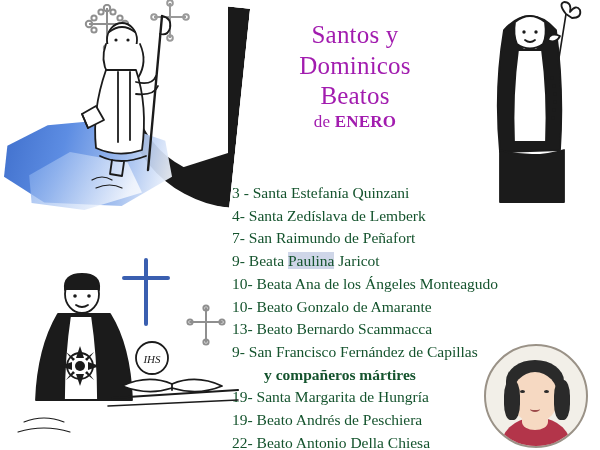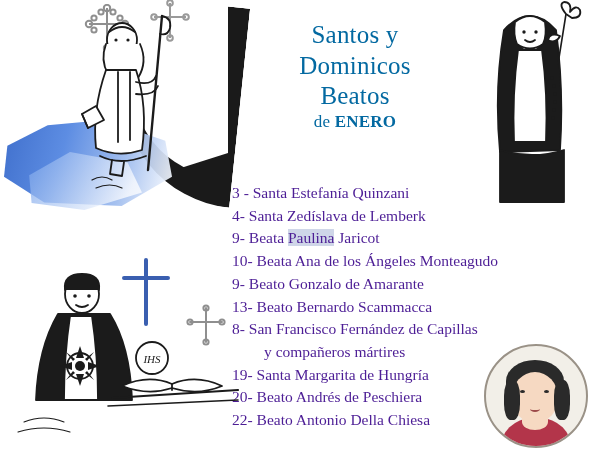--- a/index.html
+++ b/index.html
@@ -23,21 +23,21 @@
     background: #ffffff;
   }
 
   
   .title-block {
     position: absolute;
     left: 230px;
     top: 20px;
     width: 250px;
     text-align: center;
-    color: #0369a1;
+    color: #a21caf;
     font-family: "Liberation Serif", serif;
     line-height: 1.22;
   }
   .title-line {
     font-size: 25px;
     font-weight: normal;
     letter-spacing: 0.2px;
     white-space: nowrap;
   }
   .title-line.small {
@@ -49,27 +49,28 @@
 
   
   .list-block {
     position: absolute;
     left: 232px;
     top: 182px;
     width: 366px;
   }
   .list-item {
     font-size: 15.5px;
-    color: #4c1d95;
+    color: #14532d;
     line-height: 1.465;
     white-space: nowrap;
     font-family: "Liberation Serif", serif;
   }
   .list-item.indent {
     padding-left: 32px;
+    font-weight: bold;
   }
   .list-item .hl {
     background: #cfd6e8;
   }
 
   
   .art-topleft {
     position: absolute;
     left: 0;
     top: 0;
@@ -339,30 +340,31 @@
   <div class="title-block">
     <div class="title-line">Santos y</div>
     <div class="title-line">Dominicos</div>
     <div class="title-line">Beatos</div>
     <div class="title-line small"><span>de </span><span class="bold">ENERO</span></div>
   </div>
 
   <div class="list-block">
     <div class="list-item">3 - Santa Estefanía Quinzani</div>
     <div class="list-item">4- Santa Zedíslava de Lemberk</div>
+    <div class="list-item">7- San Raimundo de Peñafort</div>
     <div class="list-item">
       <span>9- Beata </span><span class="hl">Paulina</span><span> Jaricot</span>
     </div>
     <div class="list-item">10- Beata Ana de los Ángeles Monteagudo</div>
-    <div class="list-item">9- Beato Gonzalo de Amarante</div>
+    <div class="list-item">10- Beato Gonzalo de Amarante</div>
     <div class="list-item">13- Beato Bernardo Scammacca</div>
-    <div class="list-item">8- San Francisco Fernández de Capillas</div>
+    <div class="list-item">9- San Francisco Fernández de Capillas</div>
     <div class="list-item indent">y compañeros mártires</div>
     <div class="list-item">19- Santa Margarita de Hungría</div>
-    <div class="list-item">20- Beato Andrés de Peschiera</div>
+    <div class="list-item">19- Beato Andrés de Peschiera</div>
     <div class="list-item">22- Beato Antonio Della Chiesa</div>
 
   </div>
 
   <div class="art-bottomleft">
     <svg width="240" height="200" viewBox="0 0 240 200">
       <g fill="none" stroke="#1b1b1b" stroke-width="1.8" stroke-linecap="round" stroke-linejoin="round">
 
         <path d="M146 10 L146 74 M124 28 L168 28" stroke="#3a5fb0" stroke-width="4"></path>
 

